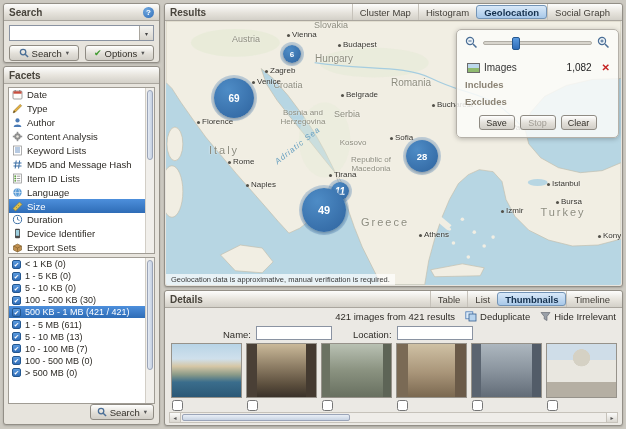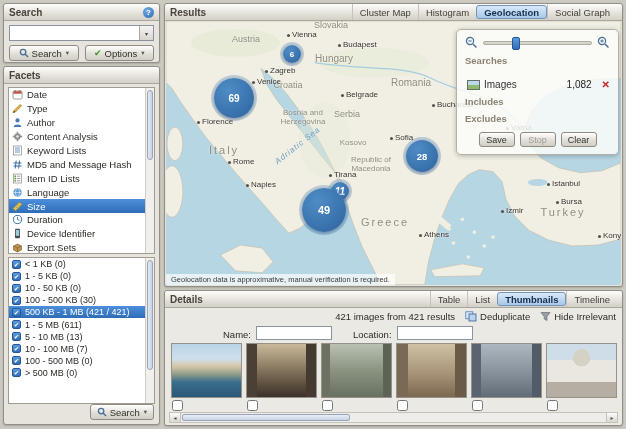--- a/index.html
+++ b/index.html
@@ -235,21 +235,21 @@
     <div class="size-row">
         <span class="size-check">✔</span>
         <span>&lt; 1 KB (0)</span>
       </div>
     <div class="size-row">
         <span class="size-check">✔</span>
         <span>1 - 5 KB (0)</span>
       </div>
     <div class="size-row">
         <span class="size-check">✔</span>
-        <span>10 - 50 KB (0)</span>
+        <span>5 - 10 KB (0)</span>
       </div>
     <div class="size-row">
         <span class="size-check">✔</span>
         <span>100 - 500 KB (30)</span>
       </div>
     <div class="size-row selected">
         <span class="size-check">✔</span>
         <span>500 KB - 1 MB (421 / 421)</span>
       </div>
     <div class="size-row">
@@ -372,21 +372,20 @@
         <div class="zoom-track">
           <div class="zoom-handle"></div>
         </div>
         <svg width="13" height="13" viewBox="0 0 13 13">
             <circle cx="5" cy="5" r="3.6" fill="#eef4f8" stroke="#4a6e96" stroke-width="1.2"></circle>
             <line x1="3.4" y1="5" x2="6.6" y2="5" stroke="#4a6e96" stroke-width="1.1"></line>
             <line x1="5" y1="3.4" x2="5" y2="6.6" stroke="#4a6e96" stroke-width="1.1"></line>
             <line x1="8" y1="8" x2="11.5" y2="11.5" stroke="#4a6e96" stroke-width="1.5"></line>
           </svg>
       </div>
-      <div class="overlay-label">Searches</div>
       <div class="images-row">
         <span class="img-icon"></span>
         <span>Images</span>
         <span class="images-count">1,082</span>
         <span class="remove-x">✕</span>
       </div>
       <div class="overlay-label">Includes</div>
       <div class="overlay-label">Excludes</div>
       <div class="overlay-buttons">
         <div class="btn">Save</div>

